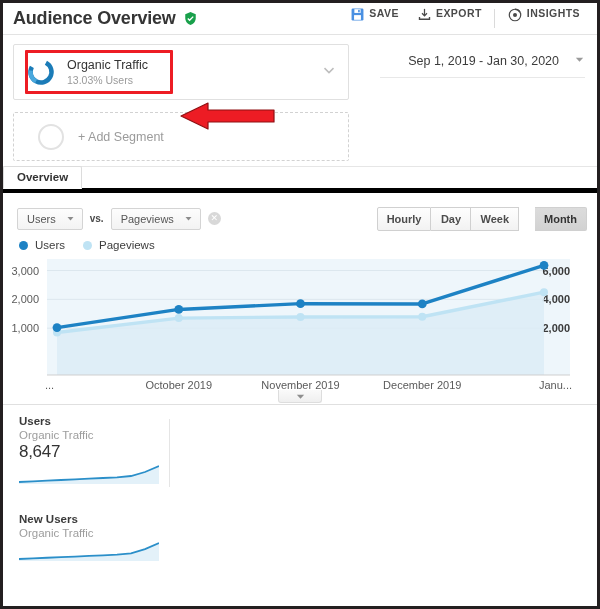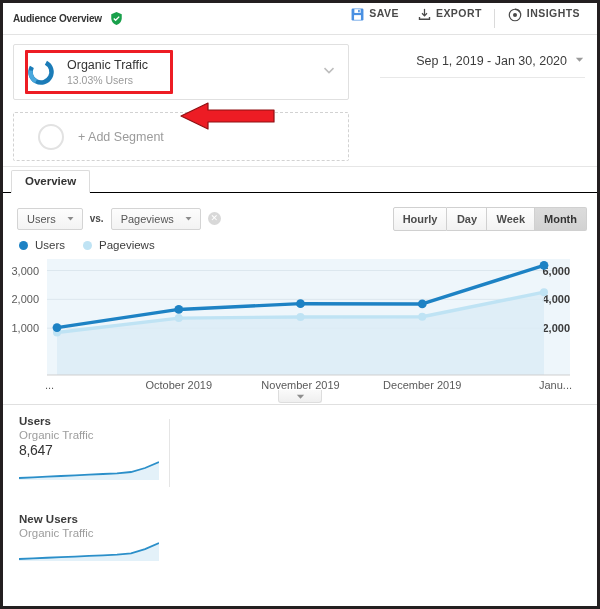--- a/index.html
+++ b/index.html
@@ -19,21 +19,21 @@
 
   
   .header {
     height: 32px;
     display: flex; align-items: center;
     padding: 0 8px 0 10px;
     border-bottom: 1px solid #e3e3e3;
     background: #fff;
   }
   .page-title {
-    font-size: 10px; font-weight: bold; color: #353535;
+    font-size: 18px; font-weight: bold; color: #353535;
     letter-spacing: -.2px; white-space: nowrap;
   }
   .verified { margin-left: 7px; display: flex; align-items: center; }
   .toolbar { margin-left: auto; display: flex; align-items: center; gap: 0; }
   .tool-btn {
     display: flex; gap: 4px;
     padding: 0 9px; height: 24px;
     cursor: pointer; background: none; border: none;
   }
   .tool-label {
@@ -75,36 +75,36 @@
   .add-circle {
     width: 26px; height: 26px; border-radius: 50%;
     border: 2px solid #e2e2e2; flex: none;
   }
   .add-label { margin-left: 14px; font-size: 12.5px; color: #9b9b9b; }
   .daterange-col {
     flex: 1; display: flex; flex-direction: column;
     align-items: flex-end; padding-top: 10px; padding-right: 2px;
   }
   .daterange {
-    display: flex; align-items: center; gap: 7px;
+    display: flex; align-items: center; gap: 15px;
     font-size: 12.5px; color: #3c3c3c; white-space: nowrap;
     cursor: pointer;
   }
   .dr-underline { width: 205px; height: 1px; background: #e8e8e8; margin-top: 9px; }
 
   
   .red-arrow {
     position: absolute; left: 165px; top: 57px;
     width: 98px; height: 30px; z-index: 5; pointer-events: none;
   }
 
   
   .tabstrip {
     height: 26px; display: flex; align-items: flex-end;
-    padding-left: 8px; border-bottom: 1px solid #000000;
+    border-bottom: 5px solid #000000;
     background: #fff;
   }
   .tab {
     padding: 4px 13px 5px 13px; font-size: 11.5px; font-weight: bold;
     color: #333; background: #fff;
     border: 1px solid #dcdcdc; border-bottom: 1px solid #fff;
     border-radius: 2px 2px 0 0; position: relative; top: 1px;
   }
 
   
@@ -127,21 +127,21 @@
   }
   .granularity { margin-left: auto; display: flex; }
   .gran-btn {
     height: 24px; min-width: 40px; padding: 0 9px;
     display: flex; align-items: center; justify-content: center;
     font-size: 11px; font-weight: bold; color: #4c4c4c;
     border: 1px solid #d0d0d0; border-left-width: 0;
     background: linear-gradient(#fefefe,#f2f2f2); cursor: pointer;
   }
   .gran-btn:first-child { border-left-width: 1px; border-radius: 2px 0 0 2px; }
-  .gran-btn:last-child  { border-radius: 0 2px 2px 0; }
+  .gran-btn:last-child  { border-radius: 0 2px 2px 0; margin-left: 16px; }
   .gran-btn.sel { background: linear-gradient(#dcdcdc,#d2d2d2); color: #333; }
 
   
   .chart-legend { display: flex; align-items: center; gap: 18px; padding: 4px 0 2px 16px; }
   .lg { display: flex; align-items: center; gap: 7px; font-size: 11.5px; color: #3d3d3d; }
   .lg-dot { width: 9px; height: 9px; border-radius: 50%; }
 
   
   .chart-wrap { position: relative; padding: 0 6px; height: 136px; }
   .chart-foot {
@@ -155,21 +155,21 @@
     background: linear-gradient(#fafafa,#efefef);
     display: flex; align-items: center; justify-content: center;
   }
 
   
   .bottom { display: flex; height: 190px; }
   .metric-cards { width: 180px; padding: 10px 0 0 16px; position: relative; }
   .mcard { height: 84px; position: relative; }
   .mc-title { font-size: 11.5px; font-weight: bold; color: #3b3b3b; }
   .mc-sub { font-size: 11.5px; color: #9d9d9d; margin-top: 2px; }
-  .mc-val { font-size: 14px; color: #333; margin-top: 1px; letter-spacing: -.3px; }
+  .mc-val { font-size: 17px; color: #333; margin-top: 1px; letter-spacing: -.3px; }
   .vdiv { position: absolute; left: 166px; top: 14px; width: 1px; height: 68px; background: #e5e5e5; }
   .pie-col { flex: 1; position: relative; padding-top: 12px; }
   .pie-legend { display: flex; justify-content: center; align-items: center; gap: 16px; }
   .plg { display: flex; align-items: center; gap: 6px; font-size: 11.5px; color: #3d3d3d; }
   .plg-sq { width: 10px; height: 10px; }
   .pie-holder { display: flex; justify-content: center; margin-top: 8px; }
 </style>
 </head>
 <body>
 

